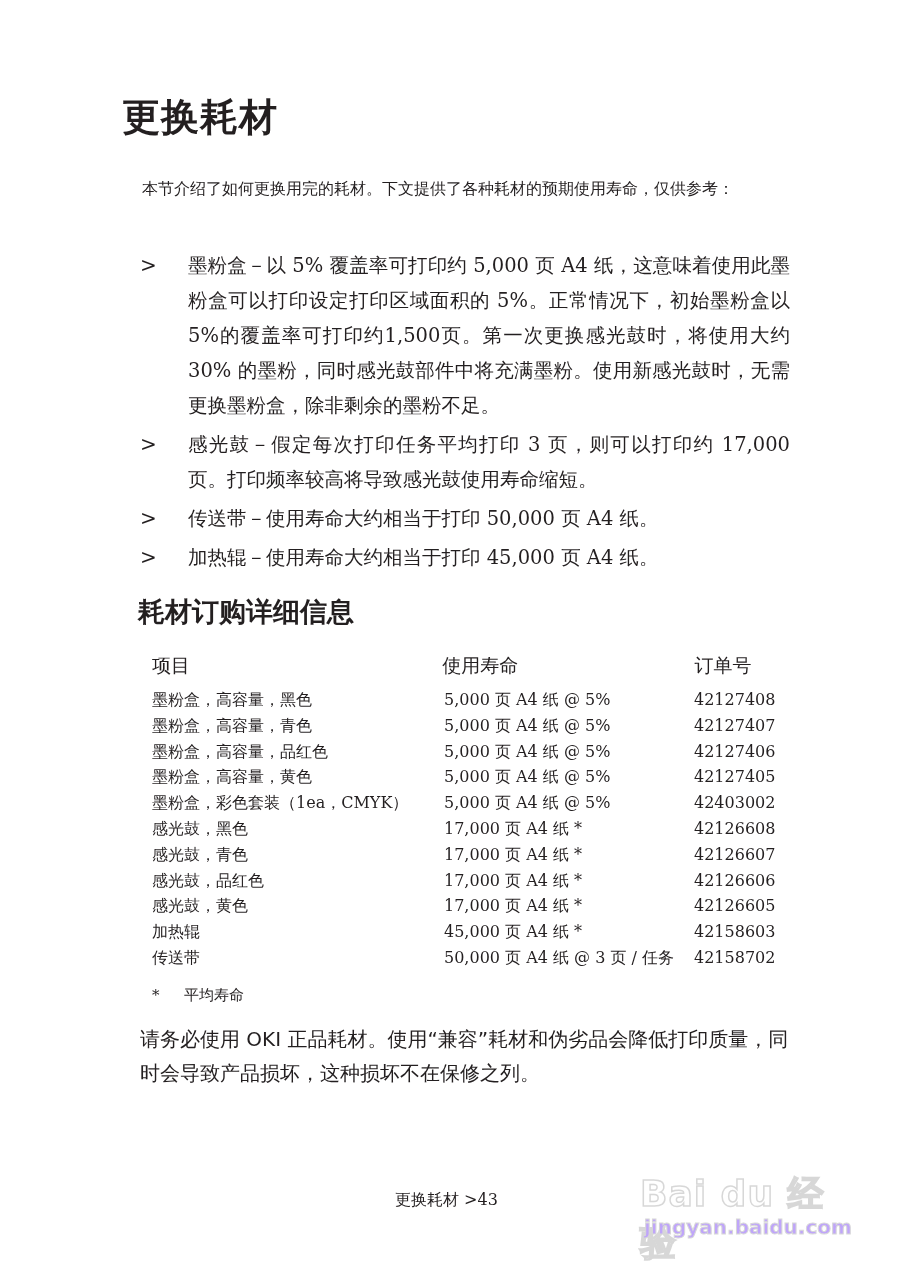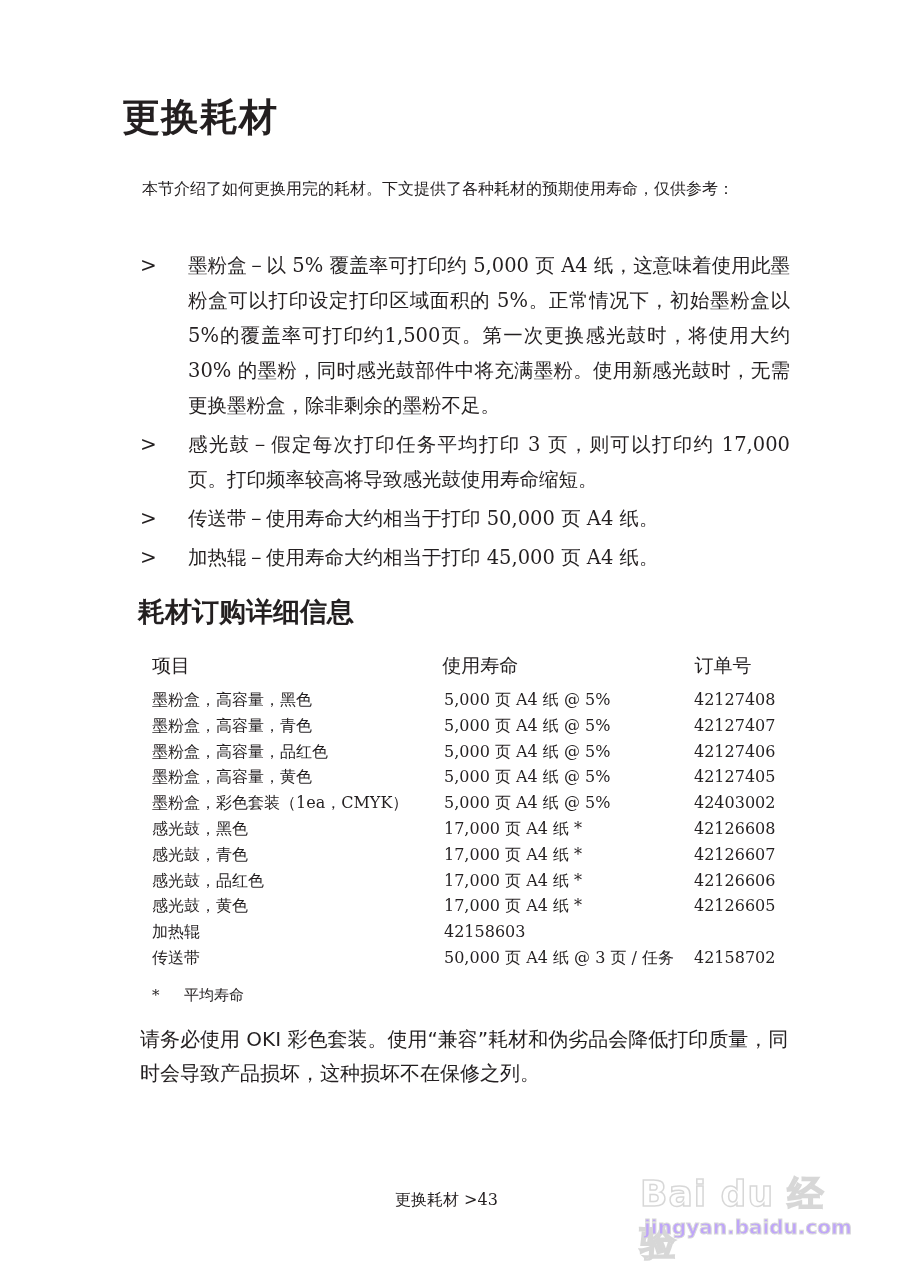--- a/index.html
+++ b/index.html
@@ -102,34 +102,35 @@
     <div class="col-life">17,000 页 A4 纸 *</div>
     <div class="col-order">42126606</div>
   </div>
   <div class="row serif">
     <div class="col-item">感光鼓，黄色</div>
     <div class="col-life">17,000 页 A4 纸 *</div>
     <div class="col-order">42126605</div>
   </div>
   <div class="row serif">
     <div class="col-item">加热辊</div>
+    <div class="col-life">45,000 页 A4 纸 *</div>
     <div class="col-order">42158603</div>
   </div>
   <div class="row serif">
     <div class="col-item">传送带</div>
     <div class="col-life">50,000 页 A4 纸 @ 3 页 / 任务</div>
     <div class="col-order">42158702</div>
   </div>
 </div>
 
 <div class="footnote serif">
   <span class="star">*</span>
   <span>平均寿命</span>
 </div>
 
-<p class="warning sans">请务必使用 OKI 彩色套装。使用“兼容”耗材和伪劣品会降低打印质量，同时会导致产品损坏，这种损坏不在保修之列。</p>
+<p class="warning sans">请务必使用 OKI 正品耗材。使用“兼容”耗材和伪劣品会降低打印质量，同时会导致产品损坏，这种损坏不在保修之列。</p>
 
 <div class="page-footer serif">更换耗材 &gt;43</div>
 
 <div class="watermark sans">
   <span class="wm-logo">Bai du 经验</span>
   <span class="wm-url">jingyan.baidu.com</span>
 </div>
 
 </body></html>

